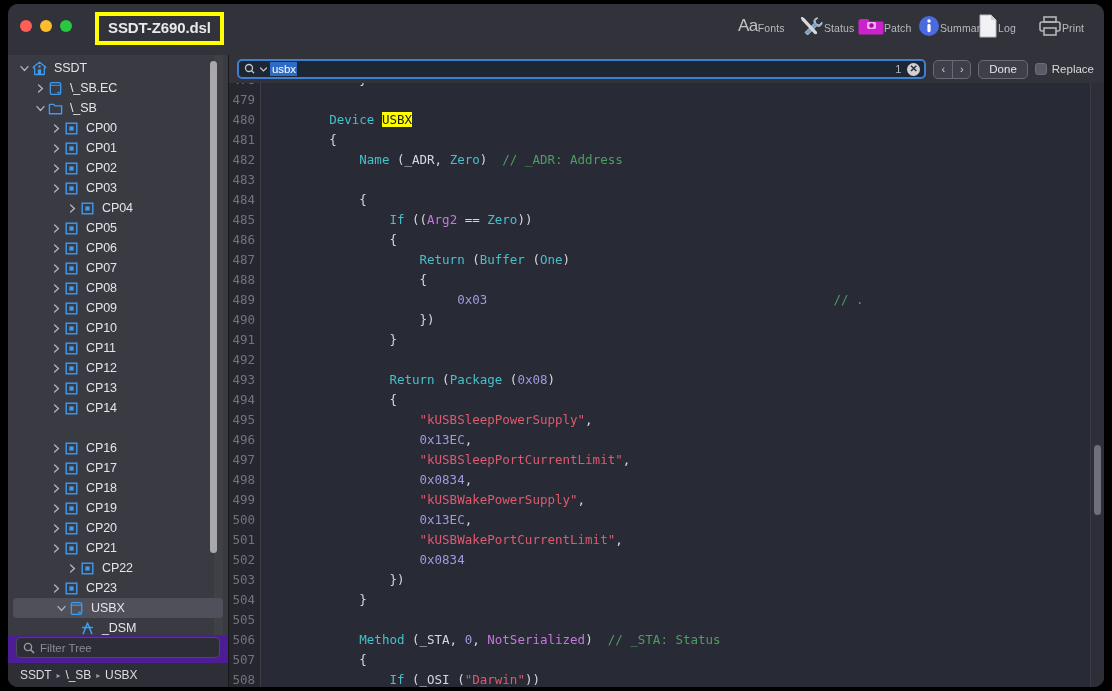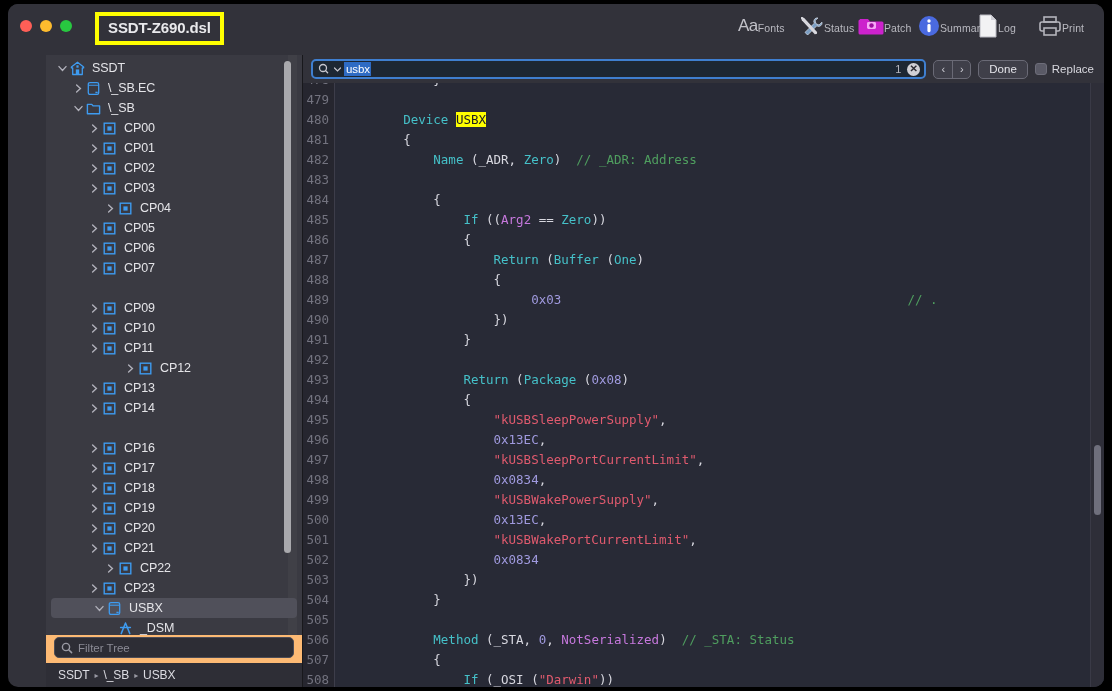--- a/index.html
+++ b/index.html
@@ -46,22 +46,22 @@
   }
   .tb-ico { height:26px; display:flex; align-items:center; justify-content:center; }
   .tb-label { font-size:10.5px; color:#b9b9c0; margin-top:3px; letter-spacing:0.1px; }
   .aa { font-size:17px; color:#c2c2c9; letter-spacing:-0.5px; }
 
   
   .body { flex:1; display:flex; min-height:0; position:relative; }
 
   
   .sidebar {
-    width:256px; flex:none; background:#3a3a42; position:relative;
-    display:flex; flex-direction:column; min-height:0;margin-left:38px;
+    width:220px; flex:none; background:#3a3a42; position:relative;
+    display:flex; flex-direction:column; min-height:0;
   }
   .tree {
     flex:1; overflow:hidden; position:relative; padding-top:3px;
   }
   .row {
     height:20px; display:flex; align-items:center; position:relative;
     font-size:12.5px; color:#e4e4e8; white-space:nowrap;
   }
   .row.sel { background:#50505a; border-radius:4px; margin:0 5px; }
   .tw {
@@ -74,21 +74,21 @@
   .sb-scroll {
     position:absolute; right:6px; top:6px; width:7px; height:492px;
     background:#a9a9ad; border-radius:4px;
   }
   .sb-track {
     position:absolute; right:5px; top:0; width:9px; bottom:0;
     background:rgba(255,255,255,0.03);
   }
 
   .filter-bar {
-    height:28px; flex:none; background:#fdba74; padding:2px 8px 4px 8px;
+    height:28px; flex:none; background:#4c1d95; padding:2px 8px 4px 8px;
   }
   .filter-box {
     height:21px; background:#2d2d35; border:1px solid #4c4c56; border-radius:5px;
     display:flex; align-items:center; padding:0 6px; gap:5px;
   }
   .filter-ph { font-size:11.5px; color:#8b8b95; }
 
   .breadcrumb {
     height:24px; flex:none; background:#2e2e36;
     display:flex; align-items:center; padding-left:12px; gap:5px;
@@ -422,20 +422,35 @@
               </svg>
             </div>
             <div class="ic">
               <svg width="15" height="15" viewBox="0 0 15 15">
                 <rect x="2.2" y="2.2" width="10.6" height="10.6" fill="none" stroke="#3e9bf0" stroke-width="1.4"></rect>
                 <rect x="5.4" y="5.4" width="4.2" height="4.2" fill="#3e9bf0"></rect>
               </svg>
             </div>
             <span class="lbl">CP07</span>
           </div>
+          <div class="row" style="position: absolute; left: 0px; right: 0px; top: 223px;">
+            <div style="width: 42px; flex: 0 0 auto;"></div>
+            <div class="tw">
+              <svg width="7" height="9" viewBox="0 0 7 9">
+                <path d="M1.6,1 L5.4,4.5 L1.6,8" fill="none" stroke="#b0b0ba" stroke-width="1.4" stroke-linecap="round"></path>
+              </svg>
+            </div>
+            <div class="ic">
+              <svg width="15" height="15" viewBox="0 0 15 15">
+                <rect x="2.2" y="2.2" width="10.6" height="10.6" fill="none" stroke="#3e9bf0" stroke-width="1.4"></rect>
+                <rect x="5.4" y="5.4" width="4.2" height="4.2" fill="#3e9bf0"></rect>
+              </svg>
+            </div>
+            <span class="lbl">CP08</span>
+          </div>
           <div class="row" style="position: absolute; left: 0px; right: 0px; top: 243px;">
             <div style="width: 42px; flex: 0 0 auto;"></div>
             <div class="tw">
               <svg width="7" height="9" viewBox="0 0 7 9">
                 <path d="M1.6,1 L5.4,4.5 L1.6,8" fill="none" stroke="#b0b0ba" stroke-width="1.4" stroke-linecap="round"></path>
               </svg>
             </div>
             <div class="ic">
               <svg width="15" height="15" viewBox="0 0 15 15">
                 <rect x="2.2" y="2.2" width="10.6" height="10.6" fill="none" stroke="#3e9bf0" stroke-width="1.4"></rect>
@@ -467,21 +482,21 @@
               </svg>
             </div>
             <div class="ic">
               <svg width="15" height="15" viewBox="0 0 15 15">
                 <rect x="2.2" y="2.2" width="10.6" height="10.6" fill="none" stroke="#3e9bf0" stroke-width="1.4"></rect>
                 <rect x="5.4" y="5.4" width="4.2" height="4.2" fill="#3e9bf0"></rect>
               </svg>
             </div>
             <span class="lbl">CP11</span>
           </div>
-          <div class="row" style="position: absolute; left: 0px; right: 0px; top: 303px; padding-left: 36px;">
+          <div class="row" style="position: absolute; left: 0px; right: 0px; top: 303px;">
             <div style="width: 42px; flex: 0 0 auto;"></div>
             <div class="tw">
               <svg width="7" height="9" viewBox="0 0 7 9">
                 <path d="M1.6,1 L5.4,4.5 L1.6,8" fill="none" stroke="#b0b0ba" stroke-width="1.4" stroke-linecap="round"></path>
               </svg>
             </div>
             <div class="ic">
               <svg width="15" height="15" viewBox="0 0 15 15">
                 <rect x="2.2" y="2.2" width="10.6" height="10.6" fill="none" stroke="#3e9bf0" stroke-width="1.4"></rect>
                 <rect x="5.4" y="5.4" width="4.2" height="4.2" fill="#3e9bf0"></rect>

